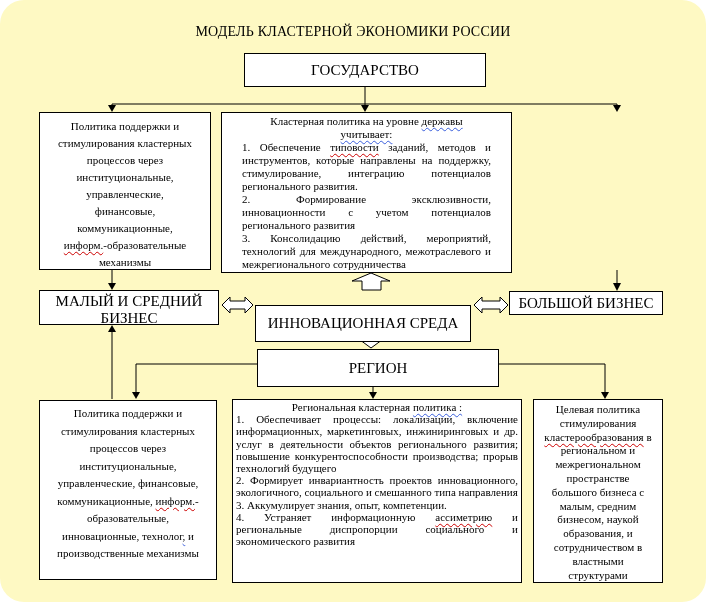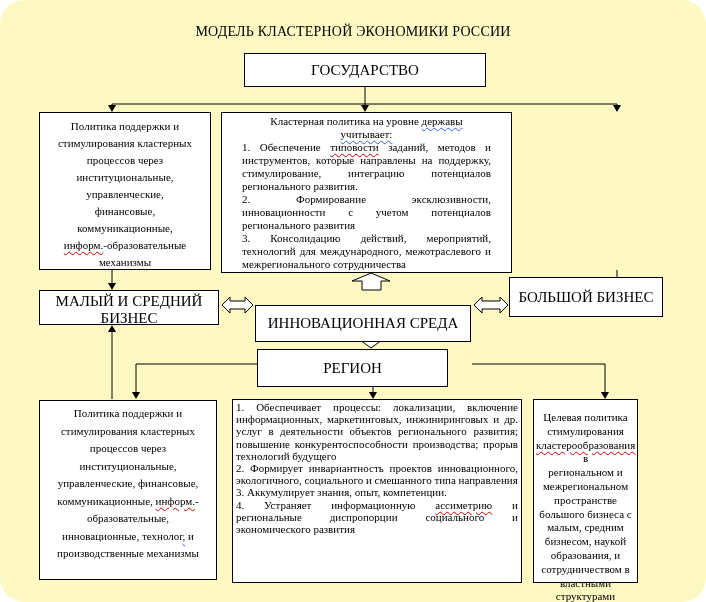--- a/index.html
+++ b/index.html
@@ -29,26 +29,26 @@
   #connectors polygon.hollow{fill:#ffffff;stroke:#000;stroke-width:1;}
 
   
   #state{left:244px;top:53px;width:242px;height:34px;}
   #r1left{left:39px;top:112px;width:172px;height:158px;padding:5px 2px;line-height:17px;}
   #r1mid{left:221px;top:112px;width:291px;height:161px;padding:2px 20px;line-height:13px;}
   #r1mid .heading{text-align:center;white-space:pre-wrap;}
   #r1right{left:521px;top:112px;width:146px;height:158px;display:flex;align-items:center;justify-content:center;line-height:27px;}
   #maly{left:39px;top:290px;width:180px;height:35px;padding-top:2px;line-height:17px;font-size:15px;text-align:center;overflow:hidden;}
   #innov{left:255px;top:305px;width:216px;height:37px;justify-content:center;}
-  #bolshoy{left:509px;top:277px;width:154px;height:40px;}
-  #region{left:257px;top:349px;width:191px;height:38px;}
+  #bolshoy{left:509px;top:291px;width:154px;height:24px;}
+  #region{left:257px;top:349px;width:242px;height:38px;}
   #bleft{left:39px;top:400px;width:178px;height:180px;padding:4px 2px;line-height:17.5px;}
   #bmid{left:232px;top:399px;width:290px;height:184px;padding:1px 3px;line-height:12.2px;}
   #bmid .heading{text-align:center;}
-  #bright{left:533px;top:399px;width:105px;height:184px;padding:11px 2px;line-height:13.8px;}
+  #bright{left:533px;top:399px;width:130px;height:184px;padding:3px 2px;line-height:13.8px;}
 </style>
 </head>
 <body>
 
 <div id="canvas">
 
   <div id="title">МОДЕЛЬ КЛАСТЕРНОЙ ЭКОНОМИКИ РОССИИ</div>
 
   <svg id="connectors" viewBox="0 0 706 602" xmlns="http://www.w3.org/2000/svg">
 
@@ -120,20 +120,21 @@
 стимулирования кластерных
 процессов через
 институциональные,
 управленческие, финансовые,
 коммуникационные, </span><span class="mark-sp">информ.</span><span>-
 образовательные,
 инновационные, технолог</span><span class="mark-gr">,</span><span> и
 производственные механизмы</span></div>
 
   <div id="bmid" class="box small">
+    <div class="heading"><span>Региональная кластерная </span><span class="mark-gr">политика :</span></div>
     <div class="justified"><span>1. Обеспечивает процессы: локализации, включение информационных, маркетинговых, инжиниринговых и др. услуг в деятельности объектов регионального развития; повышение конкурентоспособности производства; прорыв технологий будущего</span></div>
     <div class="justified"><span>2. Формирует инвариантность проектов инновационного, экологичного, социального и смешанного типа направления</span></div>
     <div class="justified"><span>3. Аккумулирует знания, опыт, компетенции.</span></div>
     <div class="justified"><span>4. Устраняет информационную </span><span class="mark-sp">ассиметрию</span><span> и региональные диспропорции социального и экономического развития</span></div>
   </div>
 
   <div id="bright" class="box small centered"><span>Целевая политика
 стимулирования
 </span><span class="mark-sp">кластерообразования</span><span> в
 региональном и

